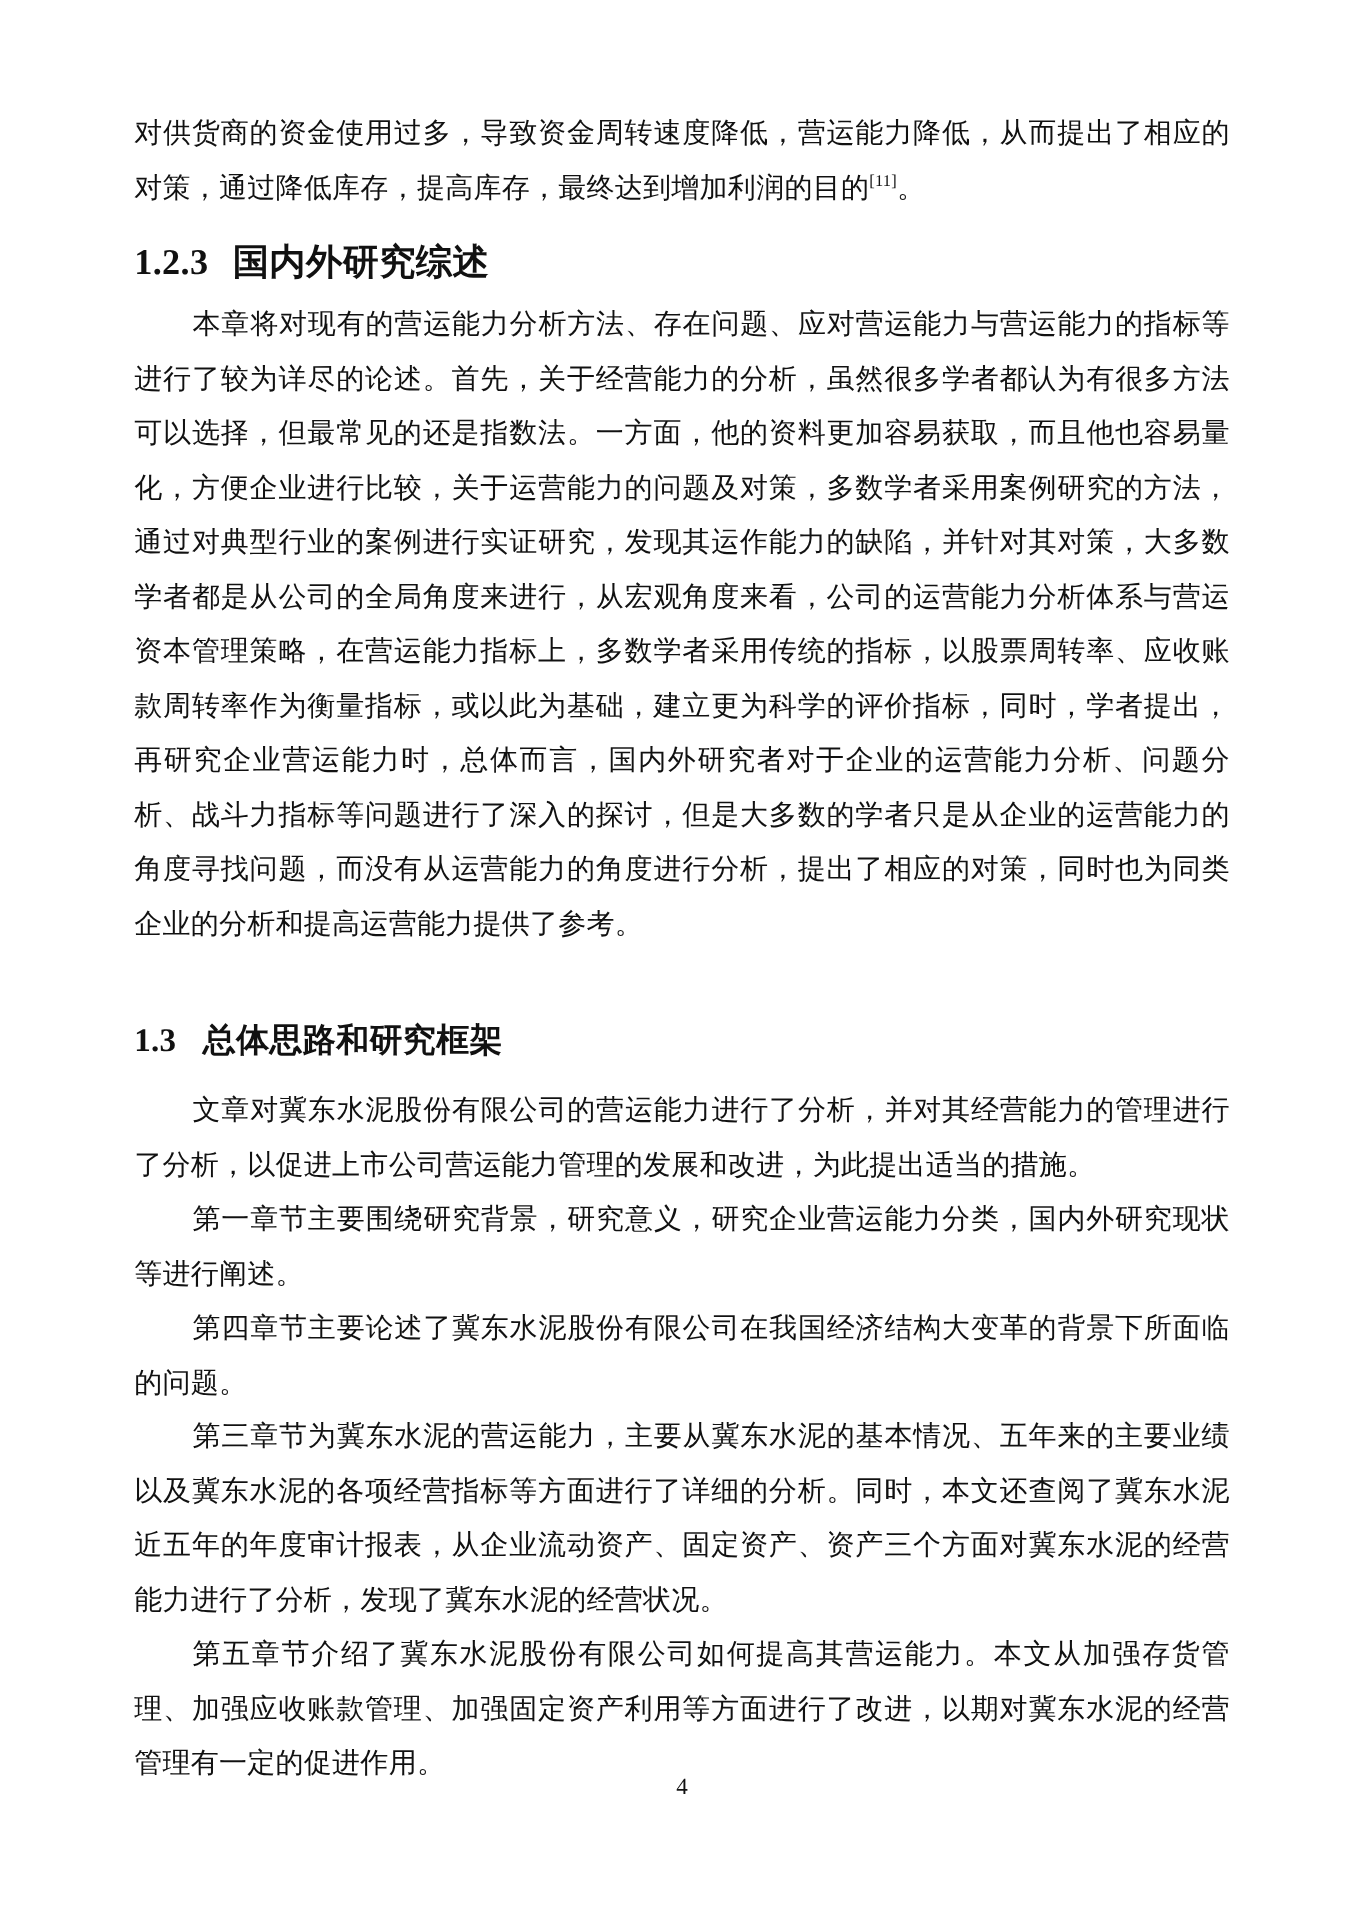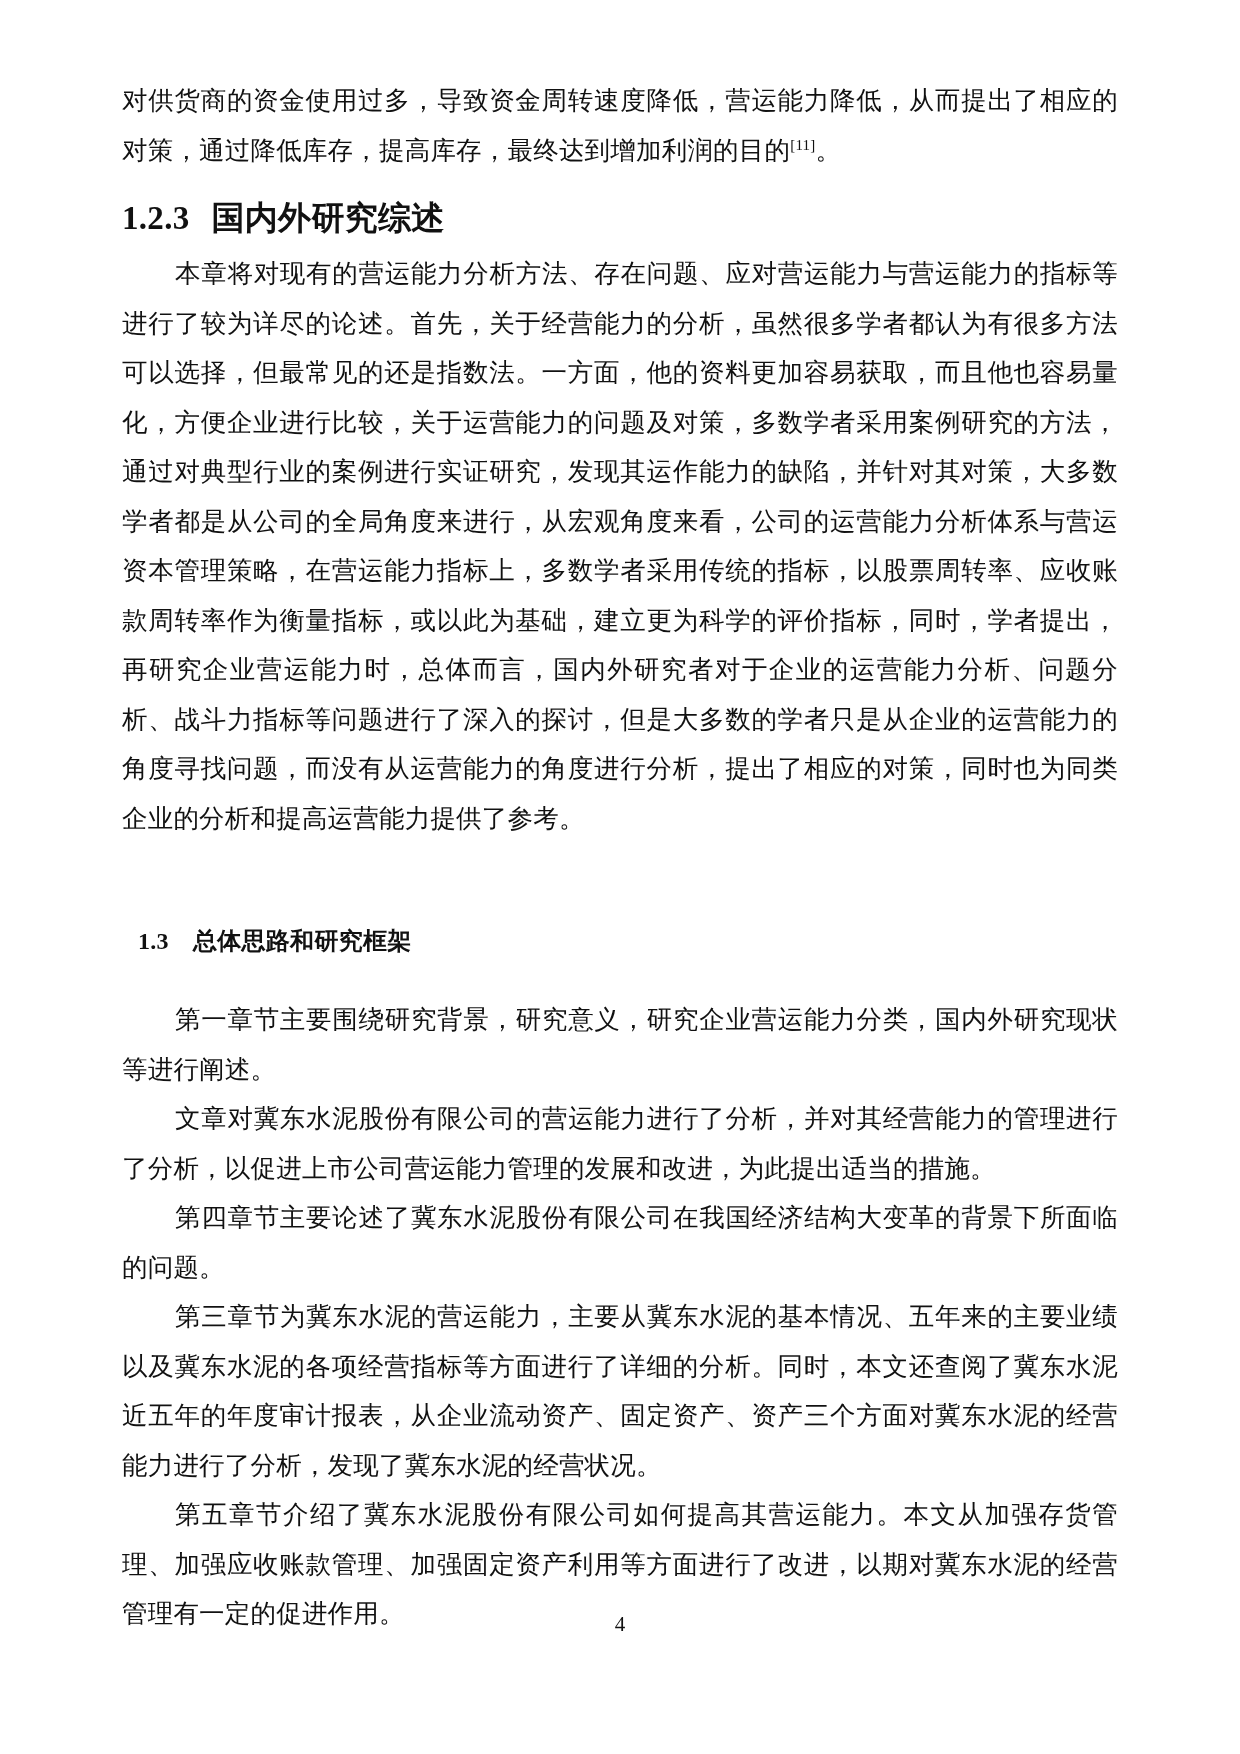--- a/index.html
+++ b/index.html
@@ -13,21 +13,21 @@
     font-family: "Liberation Serif", "DejaVu Serif", serif;
     color: #111111;
     position: relative;
     overflow: hidden;
   }
   .page {
     position: relative;
     width: 1240px;
     height: 1754px;
     box-sizing: border-box;
-    padding: 76px 122px 0 122px;
+    padding: 96px 122px 0 122px;
   }
   .body-col {
     width: 996px;
   }
   p.para {
     margin: 0;
     font-size: 25.5px;
     line-height: 49.5px;
     text-align: justify;
     text-justify: inter-ideograph;
@@ -39,22 +39,22 @@
   }
   h3.heading-3 {
     margin: 0;
     font-size: 33px;
     line-height: 49px;
     font-weight: bold;
     font-family: "Liberation Sans", "DejaVu Sans", sans-serif;
     letter-spacing: 0.3px;
   }
   h2.heading-2 {
-    margin: 16px;
-    font-size: 24px;
+    margin: 0;
+    font-size: 30px;
     line-height: 52px;
     font-weight: bold;
     font-family: "Liberation Sans", "DejaVu Sans", sans-serif;
     letter-spacing: 0.3px;
   }
   .num {
     font-family: "Liberation Serif", "DejaVu Serif", serif;
     font-weight: bold;
   }
   .gap-h3-num { display: inline-block; width: 22px; }
@@ -96,22 +96,22 @@
     <div class="spacer-after-h3"></div>
 
     <p class="para indent">本章将对现有的营运能力分析方法、存在问题、应对营运能力与营运能力的指标等进行了较为详尽的论述。首先，关于经营能力的分析，虽然很多学者都认为有很多方法可以选择，但最常见的还是指数法。一方面，他的资料更加容易获取，而且他也容易量化，方便企业进行比较，关于运营能力的问题及对策，多数学者采用案例研究的方法，通过对典型行业的案例进行实证研究，发现其运作能力的缺陷，并针对其对策，大多数学者都是从公司的全局角度来进行，从宏观角度来看，公司的运营能力分析体系与营运资本管理策略，在营运能力指标上，多数学者采用传统的指标，以股票周转率、应收账款周转率作为衡量指标，或以此为基础，建立更为科学的评价指标，同时，学者提出，再研究企业营运能力时，总体而言，国内外研究者对于企业的运营能力分析、问题分析、战斗力指标等问题进行了深入的探讨，但是大多数的学者只是从企业的运营能力的角度寻找问题，而没有从运营能力的角度进行分析，提出了相应的对策，同时也为同类企业的分析和提高运营能力提供了参考。</p>
 
     <div class="spacer-before-h2"></div>
 
     <h2 class="heading-2"><span class="num">1.3</span><span class="gap-h2-num"></span><span>总体思路和研究框架</span></h2>
 
     <div class="spacer-after-h2"></div>
 
+    <p class="para indent">文章对冀东水泥股份有限公司的营运能力进行了分析，并对其经营能力的管理进行了分析，以促进上市公司营运能力管理的发展和改进，为此提出适当的措施。</p>
     <p class="para indent">第一章节主要围绕研究背景，研究意义，研究企业营运能力分类，国内外研究现状等进行阐述。</p>
-    <p class="para indent">文章对冀东水泥股份有限公司的营运能力进行了分析，并对其经营能力的管理进行了分析，以促进上市公司营运能力管理的发展和改进，为此提出适当的措施。</p>
     <p class="para indent">第四章节主要论述了冀东水泥股份有限公司在我国经济结构大变革的背景下所面临的问题。</p>
     <p class="para indent">第三章节为冀东水泥的营运能力，主要从冀东水泥的基本情况、五年来的主要业绩以及冀东水泥的各项经营指标等方面进行了详细的分析。同时，本文还查阅了冀东水泥近五年的年度审计报表，从企业流动资产、固定资产、资产三个方面对冀东水泥的经营能力进行了分析，发现了冀东水泥的经营状况。</p>
     <p class="para indent">第五章节介绍了冀东水泥股份有限公司如何提高其营运能力。本文从加强存货管理、加强应收账款管理、加强固定资产利用等方面进行了改进，以期对冀东水泥的经营管理有一定的促进作用。</p>
 
   </div>
 
   <div class="page-number">4</div>
 </div>
 
 </body></html>

